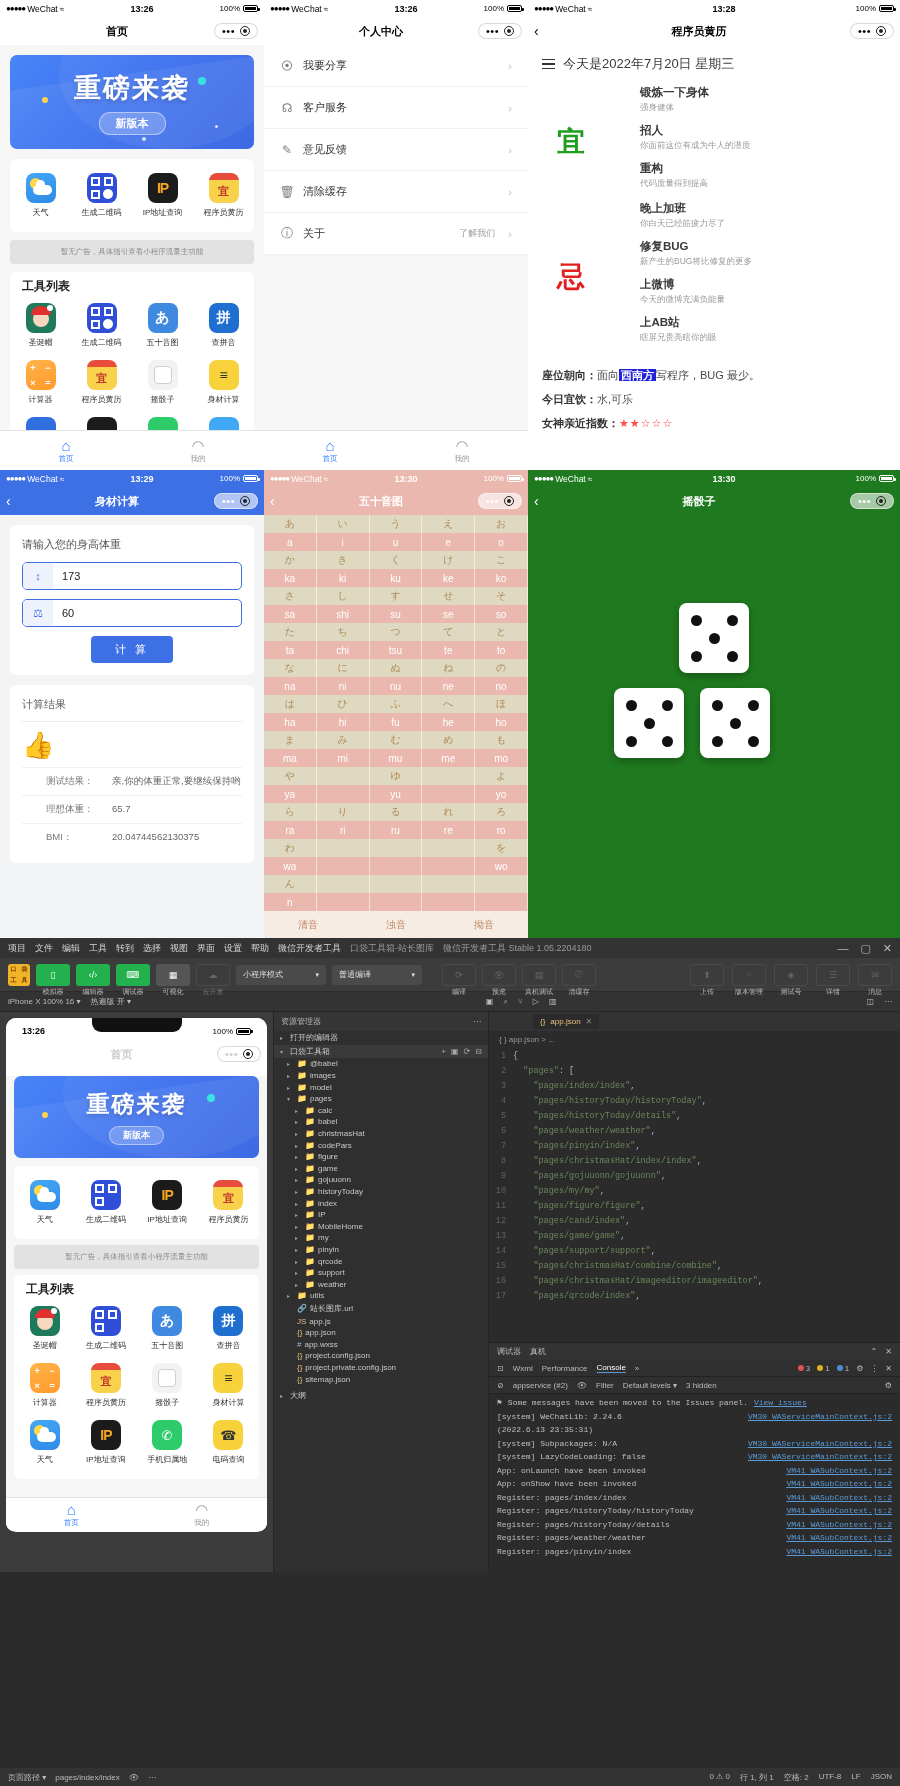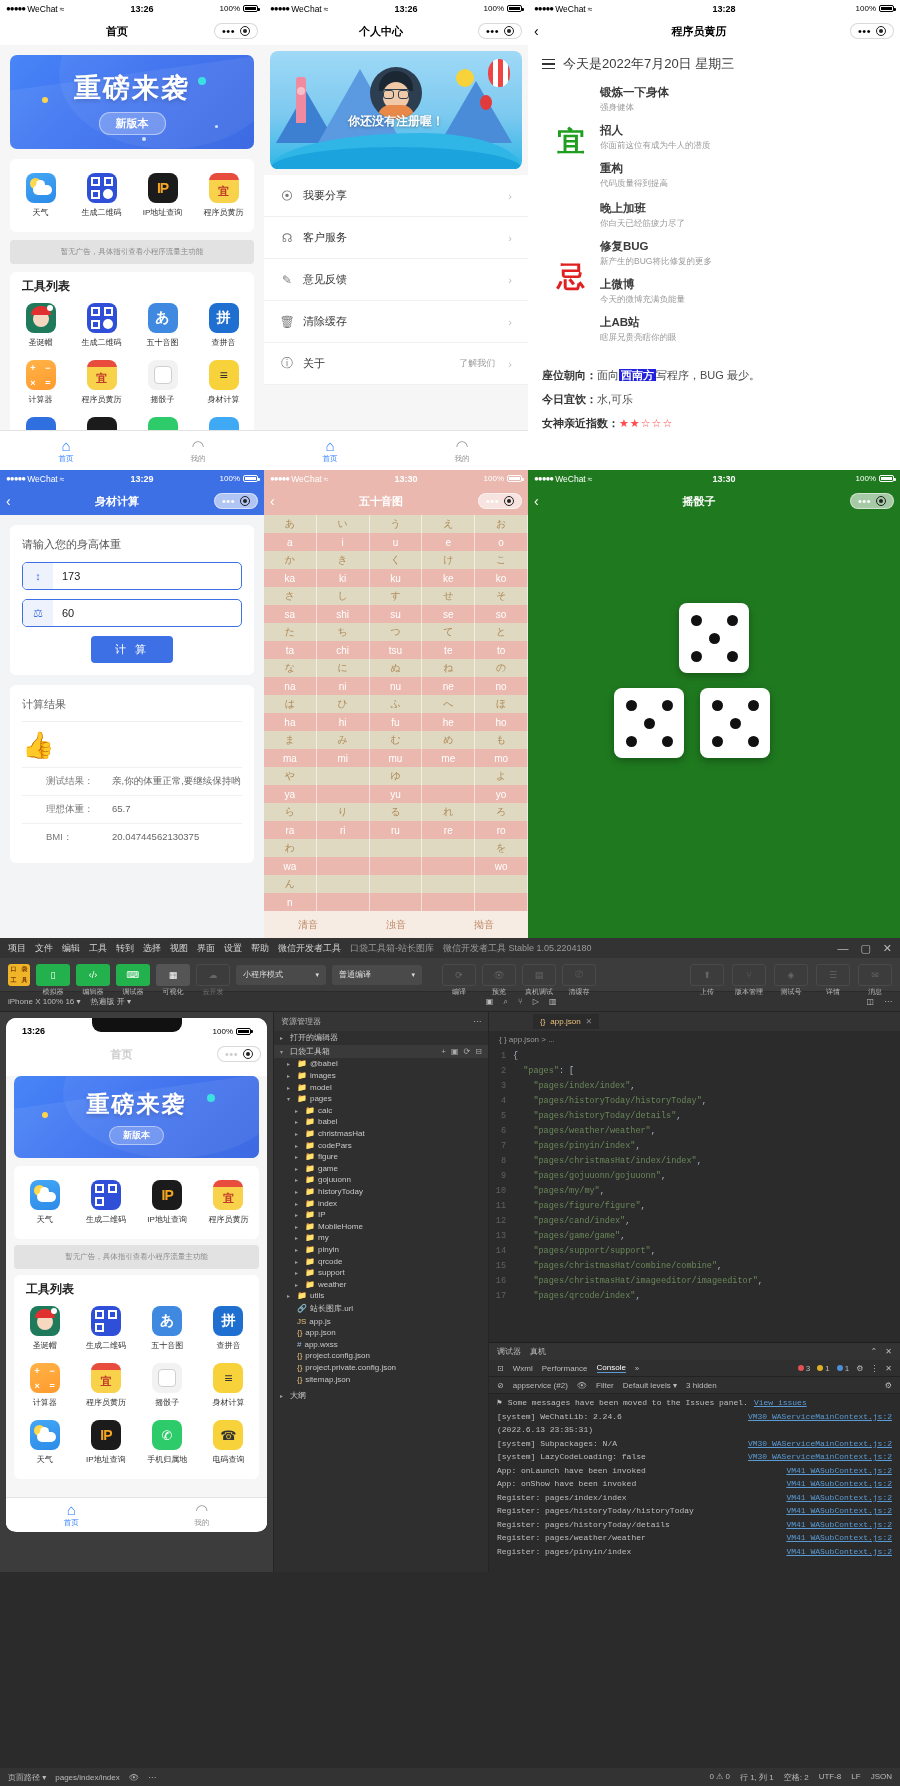--- a/index.html
+++ b/index.html
@@ -153,21 +153,21 @@
   #p3{left:528px;top:0;width:372px;height:470px;background:#fff;}
   .hl-head{display:flex;align-items:center;gap:8px;padding:10px 14px;}
   .hl-burger{display:flex;flex-direction:column;gap:3px;}
   .hl-burger i{display:block;width:13px;height:1.5px;background:#333;}
   .hl-date{font-size:13px;color:#3a3a3a;}
   .hl-body{display:flex;padding:2px 8px 0 14px;}
   .hl-col-mark{width:58px;display:flex;flex-direction:column;justify-content:center;align-items:center;}
   .mk{font-size:28px;font-weight:bold;padding:1px 7px;}
   .mk-yi{color:#1f9e1f;}
   .mk-ji{color:#e02020;}
-  .hl-items{flex:1;}
+  .hl-items{flex:1;margin-left:40px;}
   .hli{margin-bottom:9px;}
   .hli .t{font-size:11.5px;font-weight:bold;color:#3a3a3a;}
   .hli .d{font-size:8.5px;color:#9a9a9a;margin-top:2px;}
   .hl-foot{padding:6px 14px 0;}
   .hl-line{font-size:11px;color:#4a4a4a;margin:9px 0;}
   .hl-line b{color:#333;}
   .hl-hi{background:#2222dd;color:#fff;font-weight:bold;padding:0 2px;}
   .stars{color:#ff4d4f;letter-spacing:1px;}
 
   
@@ -454,38 +454,20 @@
     </div>
     <div class="navbar" style="background:#fff;">
       <div class="nav-back"></div>
       <div class="nav-title">个人中心</div>
       <div class="capsule">
         <span class="cap-dots">•••</span>
         <span class="cap-circ"></span>
       </div>
     </div>
 
-    <div class="p2-hero">
-      <span class="sun2"></span>
-      <span class="mount m1"></span>
-        <span class="mount m2"></span>
-        <span class="mount m3"></span>
-      <span class="tower"></span>
-      <span class="balloon"></span>
-      <span class="balloon2"></span>
-      <span class="wave"></span>
-        <span class="wave2"></span>
-      <div class="avatar">
-        <span class="av-hair"></span>
-          <span class="av-face"></span>
-          <span class="av-glass"></span>
-          <span class="av-body"></span>
-      </div>
-      <div class="hero-text">你还没有注册喔！</div>
-    </div>
 
     <div class="menu-card">
       <div class="mrow">
         <span class="m-ico">⦿</span>
         <span>我要分享</span>
         <span class="sp"></span>
           <span class="chev">›</span>
       </div>
       <div class="mrow">
         <span class="m-ico">☊</span>

